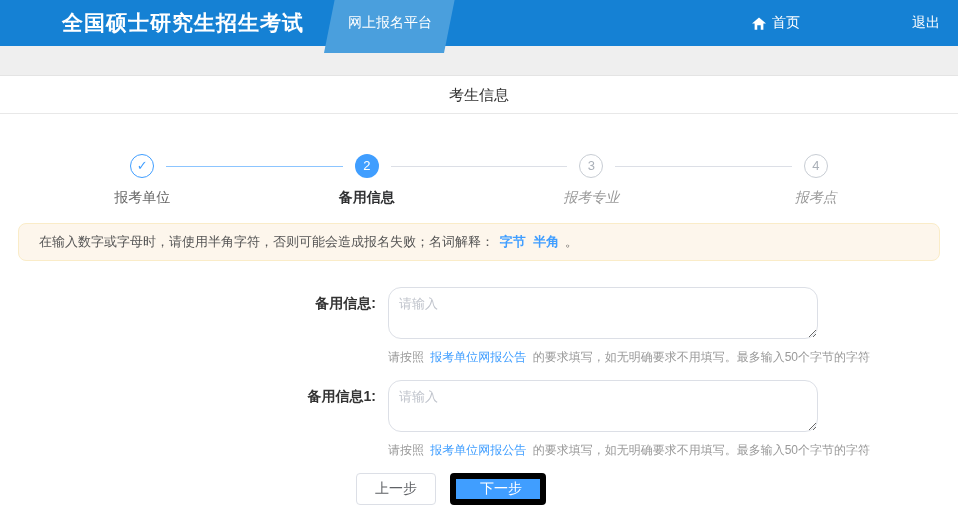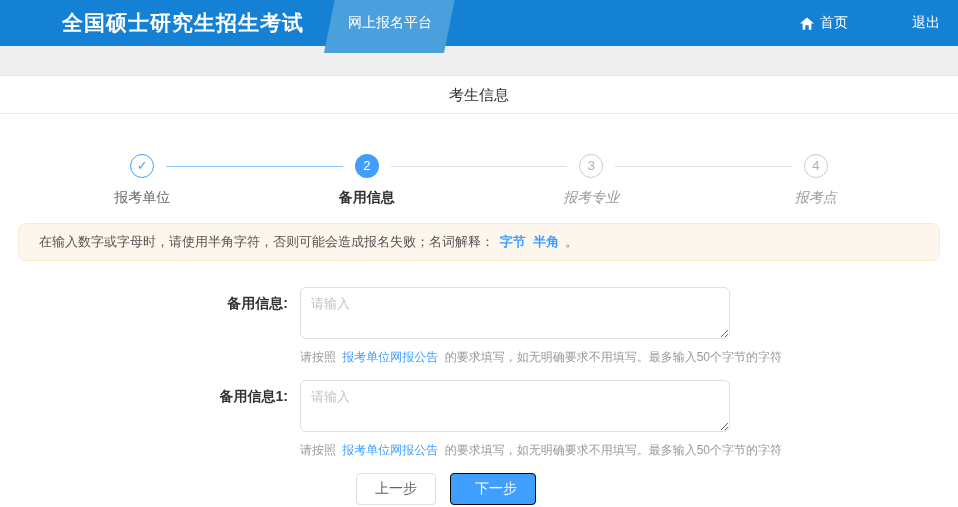--- a/index.html
+++ b/index.html
@@ -34,20 +34,21 @@
     color: #fff;
     font-size: 14px;
     padding: 21px 24px;
     clip-path: polygon(12px 0, 100% 0, calc(100% - 12px) 100%, 0 100%);
     white-space: nowrap;
   }
   .topbar-right {
     margin-left: auto;
     display: flex;
     align-items: center;
+    gap: 48px;
   }
   .home-link {
     display: flex;
     align-items: center;
     gap: 6px;
     color: #fff;
     font-size: 14px;
     text-decoration: none;
     cursor: pointer;
   }
@@ -118,36 +119,36 @@
   }
   .notice a {
     color: #409eff;
     font-weight: bold;
     text-decoration: none;
     margin: 0 2px;
     cursor: pointer;
   }
 
   
-  .form-row { display: flex; margin-bottom: 14px; }
+  .form-row { display: flex; margin-bottom: 14px; justify-content: center; }
   .form-label {
     width: 300px;
     text-align: right;
     padding-right: 12px;
     padding-top: 8px;
     font-size: 14px;
     font-weight: bold;
     color: #333;
     white-space: nowrap;
   }
   .form-field textarea {
     width: 430px;
     height: 52px;
     border: 1px solid #dcdfe6;
-    border-radius: 6px;
+    border-radius: 13px;
     padding: 7px 10px;
     font-size: 13px;
     color: #333;
     resize: vertical;
     font-family: inherit;
     outline: none;
   }
   .form-field textarea::placeholder { color: #c0c4cc; }
   .help { font-size: 12px; color: #999; margin-top: 6px; }
   .help a { color: #409eff; text-decoration: none; margin: 0 3px; cursor: pointer; }
@@ -156,21 +157,21 @@
   .btn-row { display: flex; gap: 14px; margin-left: 356px; margin-top: 8px; }
   .btn {
     height: 32px;
     padding: 0 18px;
     font-size: 14px;
     border-radius: 4px;
     cursor: pointer;
     font-family: inherit;
   }
   .btn-prev { background: #fff; border: 1px solid #dcdfe6; color: #606266; }
-  .btn-next { background: #409eff; border: 1px solid #000000; color: #fff; padding-left: 24px; }
+  .btn-next { background: #409eff; border: 6px solid #000000; color: #fff; padding-left: 24px; }
 </style>
 </head>
 <body>
 
 <div>
 
   <header class="topbar">
     <div class="brand">
       <span class="brand-title">全国硕士研究生招生考试</span>
       <span class="platform-badge">网上报名平台</span>

